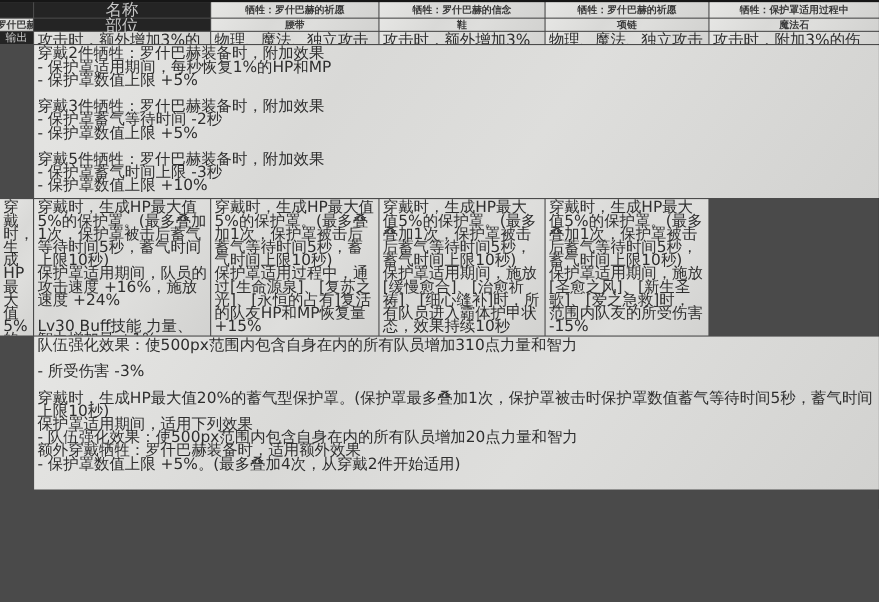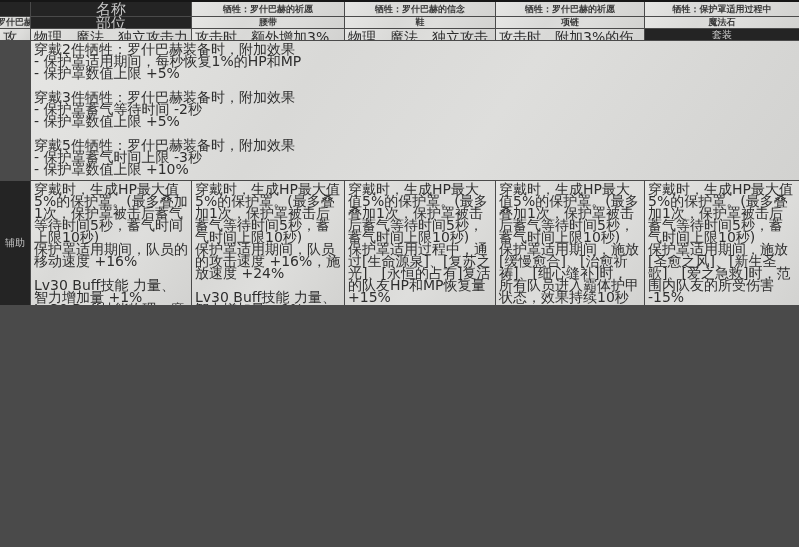--- a/index.html
+++ b/index.html
@@ -63,20 +63,21 @@
   <div class="light hdr">牺牲：罗什巴赫的祈愿</div>
   <div class="light hdr">牺牲：保护罩适用过程中</div>
   <div class="light hdr">牺牲：罗什巴赫的慈悲</div>
 
   <div class="lab small">部位</div>
   <div class="light hdr">腰带</div>
   <div class="light hdr">鞋</div>
   <div class="light hdr">项链</div>
   <div class="light hdr">魔法石</div>
 
+  <div class="lab">输出</div>
   <div class="light cell">攻击时，额外增加3%的伤害增加量。
 暴击时，额外增加3%的伤害增加量。
 攻击时，附加2%的伤害。
 
 穿戴时，生成HP最大值20%的保护罩。(辅助职业不适用，最多叠加1次，保护罩被击后蓄气等待时间5秒，蓄气时间上限10秒)
 保护罩适用期间，被击时，适用下列效果，效果持续10秒。(下列效果数值从5、10、15%中随机决定)
 - 所受伤害 -5% (冷却时间10秒)</div>
   <div class="light cell">物理、魔法、独立攻击力 +2%
 力量、智力 3%
 最终伤害 2%
@@ -99,34 +100,32 @@
 保护罩适用期间，被击时，适用下列效果，效果持续10秒。(下列效果数值从10、15、20%中随机决定)
 - 恢复技能的HP恢复量 +5%(冷却时间10秒)</div>
   <div class="light cell">攻击时，附加3%的伤害。
 物理、魔法、独立攻击力 +2%
 最终伤害 2%
 
 穿戴时，生成HP最大值20%的保护罩。(辅助职业不适用，最多叠加1次，保护罩被击后蓄气等待时间5秒，蓄气时间上限10秒)
 保护罩适用期间，被击时，适用下列效果，效果持续10秒。(下列效果数值从10、15、20%中随机决定)
 - 消耗品的HP恢复量 +5%(冷却时间10秒)</div>
 
-  <div class="lab">套装</div>
   <div class="light cell span-cell">穿戴2件牺牲：罗什巴赫装备时，附加效果
 - 保护罩适用期间，每秒恢复1%的HP和MP
 - 保护罩数值上限 +5%
 
 穿戴3件牺牲：罗什巴赫装备时，附加效果
 - 保护罩蓄气等待时间 -2秒
 - 保护罩数值上限 +5%
 
 穿戴5件牺牲：罗什巴赫装备时，附加效果
 - 保护罩蓄气时间上限 -3秒
 - 保护罩数值上限 +10%</div>
 
-  <div class="lab">辅助</div>
   <div class="light cell">穿戴时，生成HP最大值5%的保护罩。(最多叠加1次，保护罩被击后蓄气等待时间5秒，蓄气时间上限10秒)
 保护罩适用期间，队员的移动速度 +16%
 
 Lv30 Buff技能 力量、智力增加量 +1%
 Lv30 Buff技能物理、魔法、独立攻击力增加量 +1%
 Lv50 主动技能力量、智力 +37</div>
   <div class="light cell">穿戴时，生成HP最大值5%的保护罩。(最多叠加1次，保护罩被击后蓄气等待时间5秒，蓄气时间上限10秒)
 保护罩适用期间，队员的攻击速度 +16%，施放速度 +24%
 
 Lv30 Buff技能 力量、智力增加量 +1%
@@ -144,14 +143,23 @@
 Lv30 Buff技能 力量、智力增加量 +1%
 Lv30 Buff技能物理、魔法、独立攻击力增加量 +1%
 Lv50 主动技能力量、智力 +37</div>
   <div class="light cell">穿戴时，生成HP最大值5%的保护罩。(最多叠加1次，保护罩被击后蓄气等待时间5秒，蓄气时间上限10秒)
 保护罩适用期间，施放[圣愈之风]、[新生圣歌]、[爱之急救]时，范围内队友的所受伤害 -15%
 
 Lv30 Buff技能 力量、智力增加量 +1%
 Lv30 Buff技能物理、魔法、独立攻击力增加量 +1%
 Lv50 主动技能力量、智力 +37</div>
 
+  <div class="light cell span-cell">队伍强化效果：使500px范围内包含自身在内的所有队员增加310点力量和智力
+
+- 所受伤害 -3%
+
+穿戴时，生成HP最大值20%的蓄气型保护罩。(保护罩最多叠加1次，保护罩被击时保护罩数值蓄气等待时间5秒，蓄气时间上限10秒)
+保护罩适用期间，适用下列效果
+- 队伍强化效果：使500px范围内包含自身在内的所有队员增加20点力量和智力
+额外穿戴牺牲：罗什巴赫装备时，适用额外效果
+- 保护罩数值上限 +5%。(最多叠加4次，从穿戴2件开始适用)</div>
 
 </div>
 
 </body></html>

